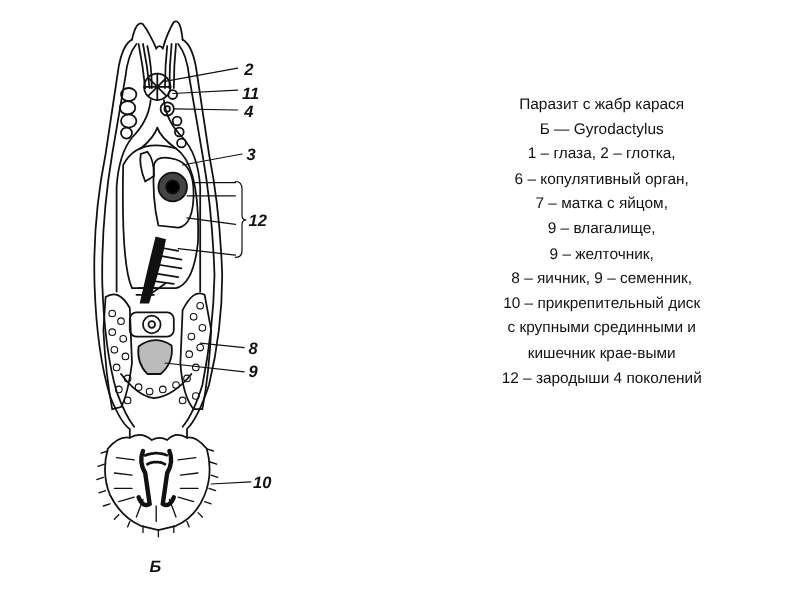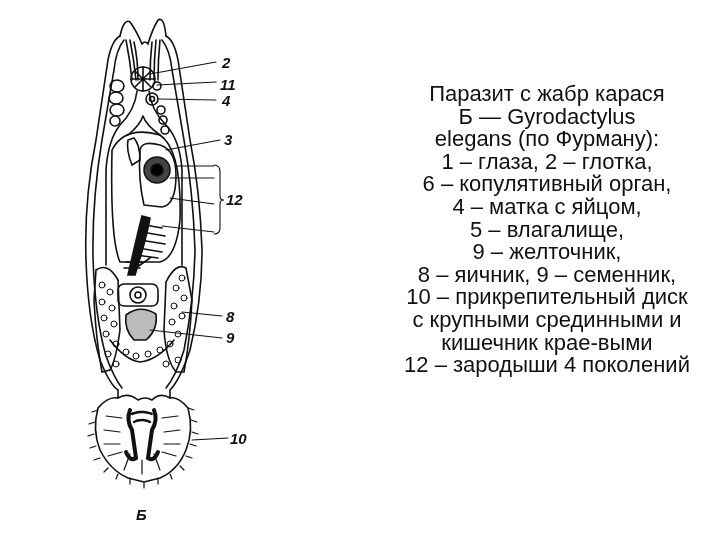--- a/index.html
+++ b/index.html
@@ -1,20 +1,20 @@
 <!DOCTYPE html>
 <html><head>
 <meta charset="utf-8">
 <style>
   html, body { margin: 0; padding: 0; background: #ffffff; }
   body { width: 720px; height: 540px; position: relative; overflow: hidden; font-family: "Liberation Sans", sans-serif; }
   #figure { position: absolute; left: 0; top: 0; width: 720px; height: 540px; }
   #caption {
     position: absolute; left: 402px; top: 83px; width: 290px;
-    text-align: center; font-size: 22px; line-height: 22.6px; color: #111;
+    text-align: center; font-size: 14px; line-height: 22.6px; color: #111;
     font-family: "Liberation Sans", sans-serif;
   }
   #caption div { white-space: nowrap; }
   .lbl { font-family: "Liberation Sans", sans-serif; font-style: italic; font-weight: bold; font-size: 15px; fill: #111; }
 </style>
 </head>
 <body>
 
 <svg id="figure" viewBox="0 0 720 540" xmlns="http://www.w3.org/2000/svg">
   <g fill="none" stroke="#111" stroke-width="1.6" stroke-linecap="round">
@@ -126,24 +126,23 @@
     <text class="lbl" x="226" y="322">8</text>
     <text class="lbl" x="226" y="343">9</text>
     <text class="lbl" x="230" y="444">10</text>
     <text class="lbl" x="136" y="520">Б</text>
   </g>
 </svg>
 
 <div id="caption">
   <div>Паразит с жабр карася</div>
   <div>Б — Gyrodactylus</div>
-  <div>elegans (по Фурману):</div>
   <div>1 – глаза, 2 – глотка,</div>
   <div>6 – копулятивный орган,</div>
-  <div>4 – матка с яйцом,</div>
-  <div>5 – влагалище,</div>
+  <div>7 – матка с яйцом,</div>
+  <div>9 – влагалище,</div>
   <div>9 – желточник,</div>
   <div>8 – яичник, 9 – семенник,</div>
   <div>10 – прикрепительный диск</div>
   <div>с крупными срединными и</div>
   <div>кишечник крае-выми</div>
   <div>12 – зародыши 4 поколений</div>
 </div>
 
 </body></html>

